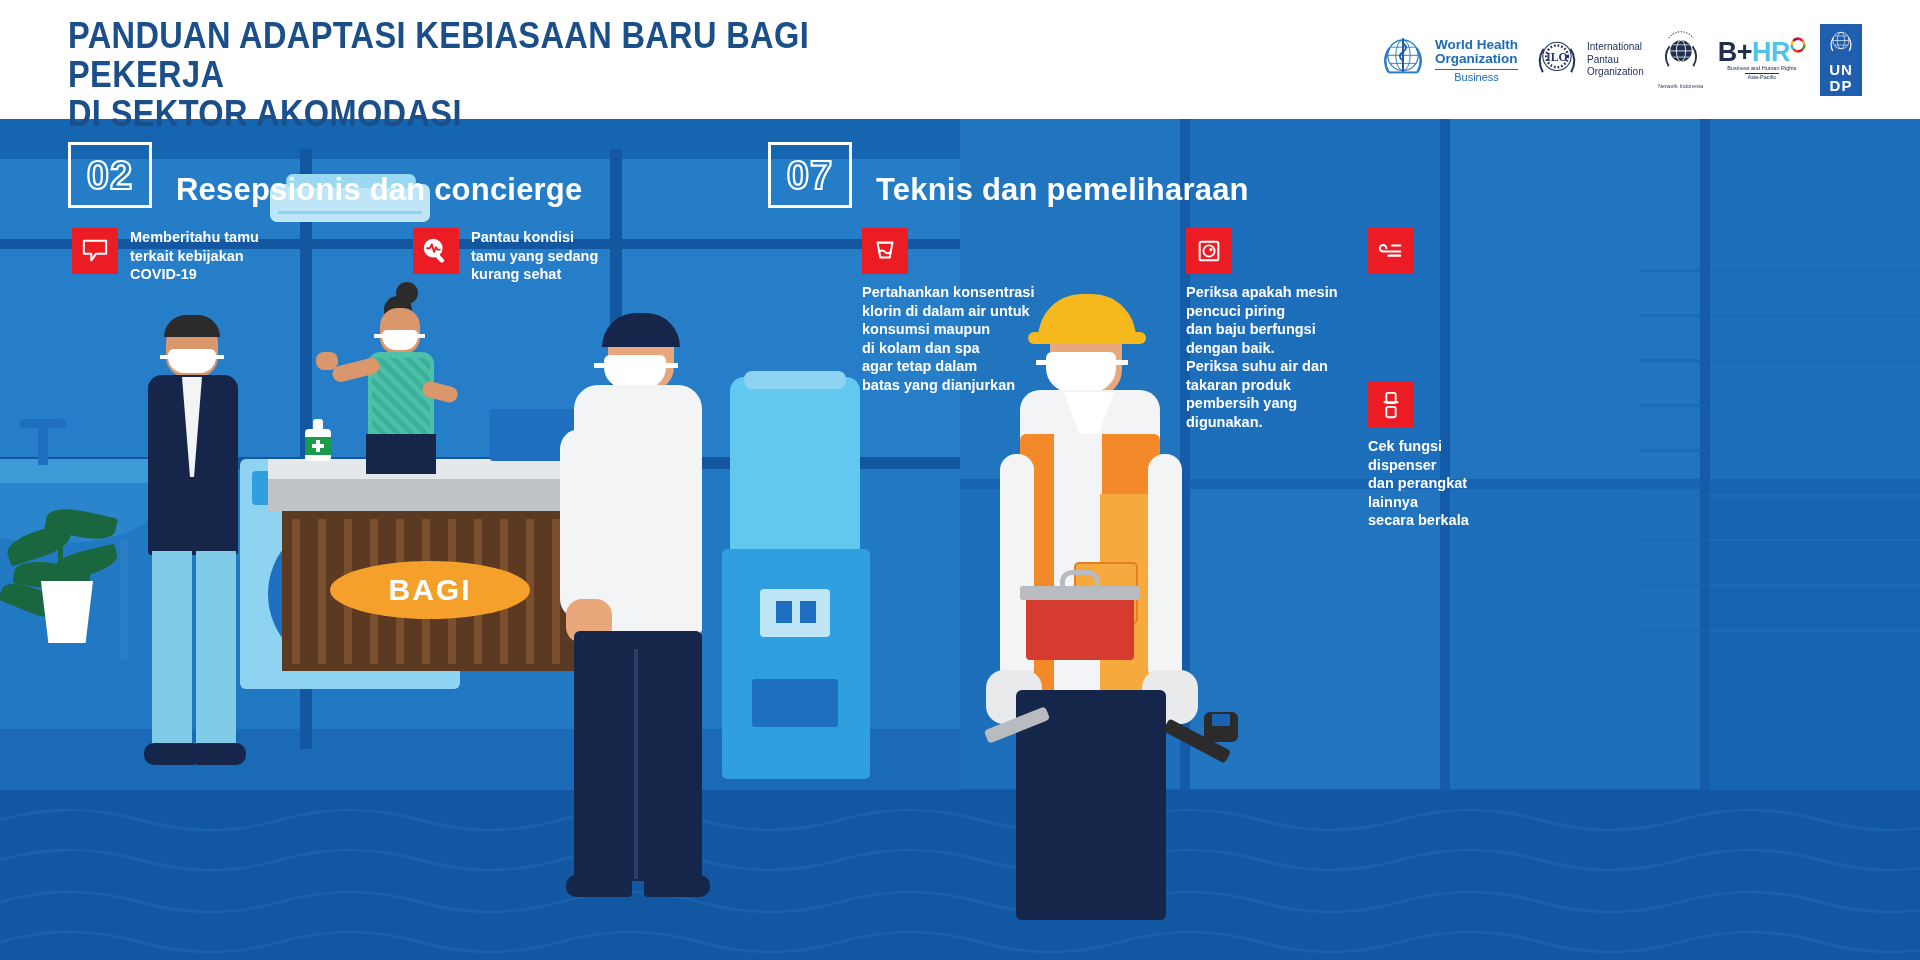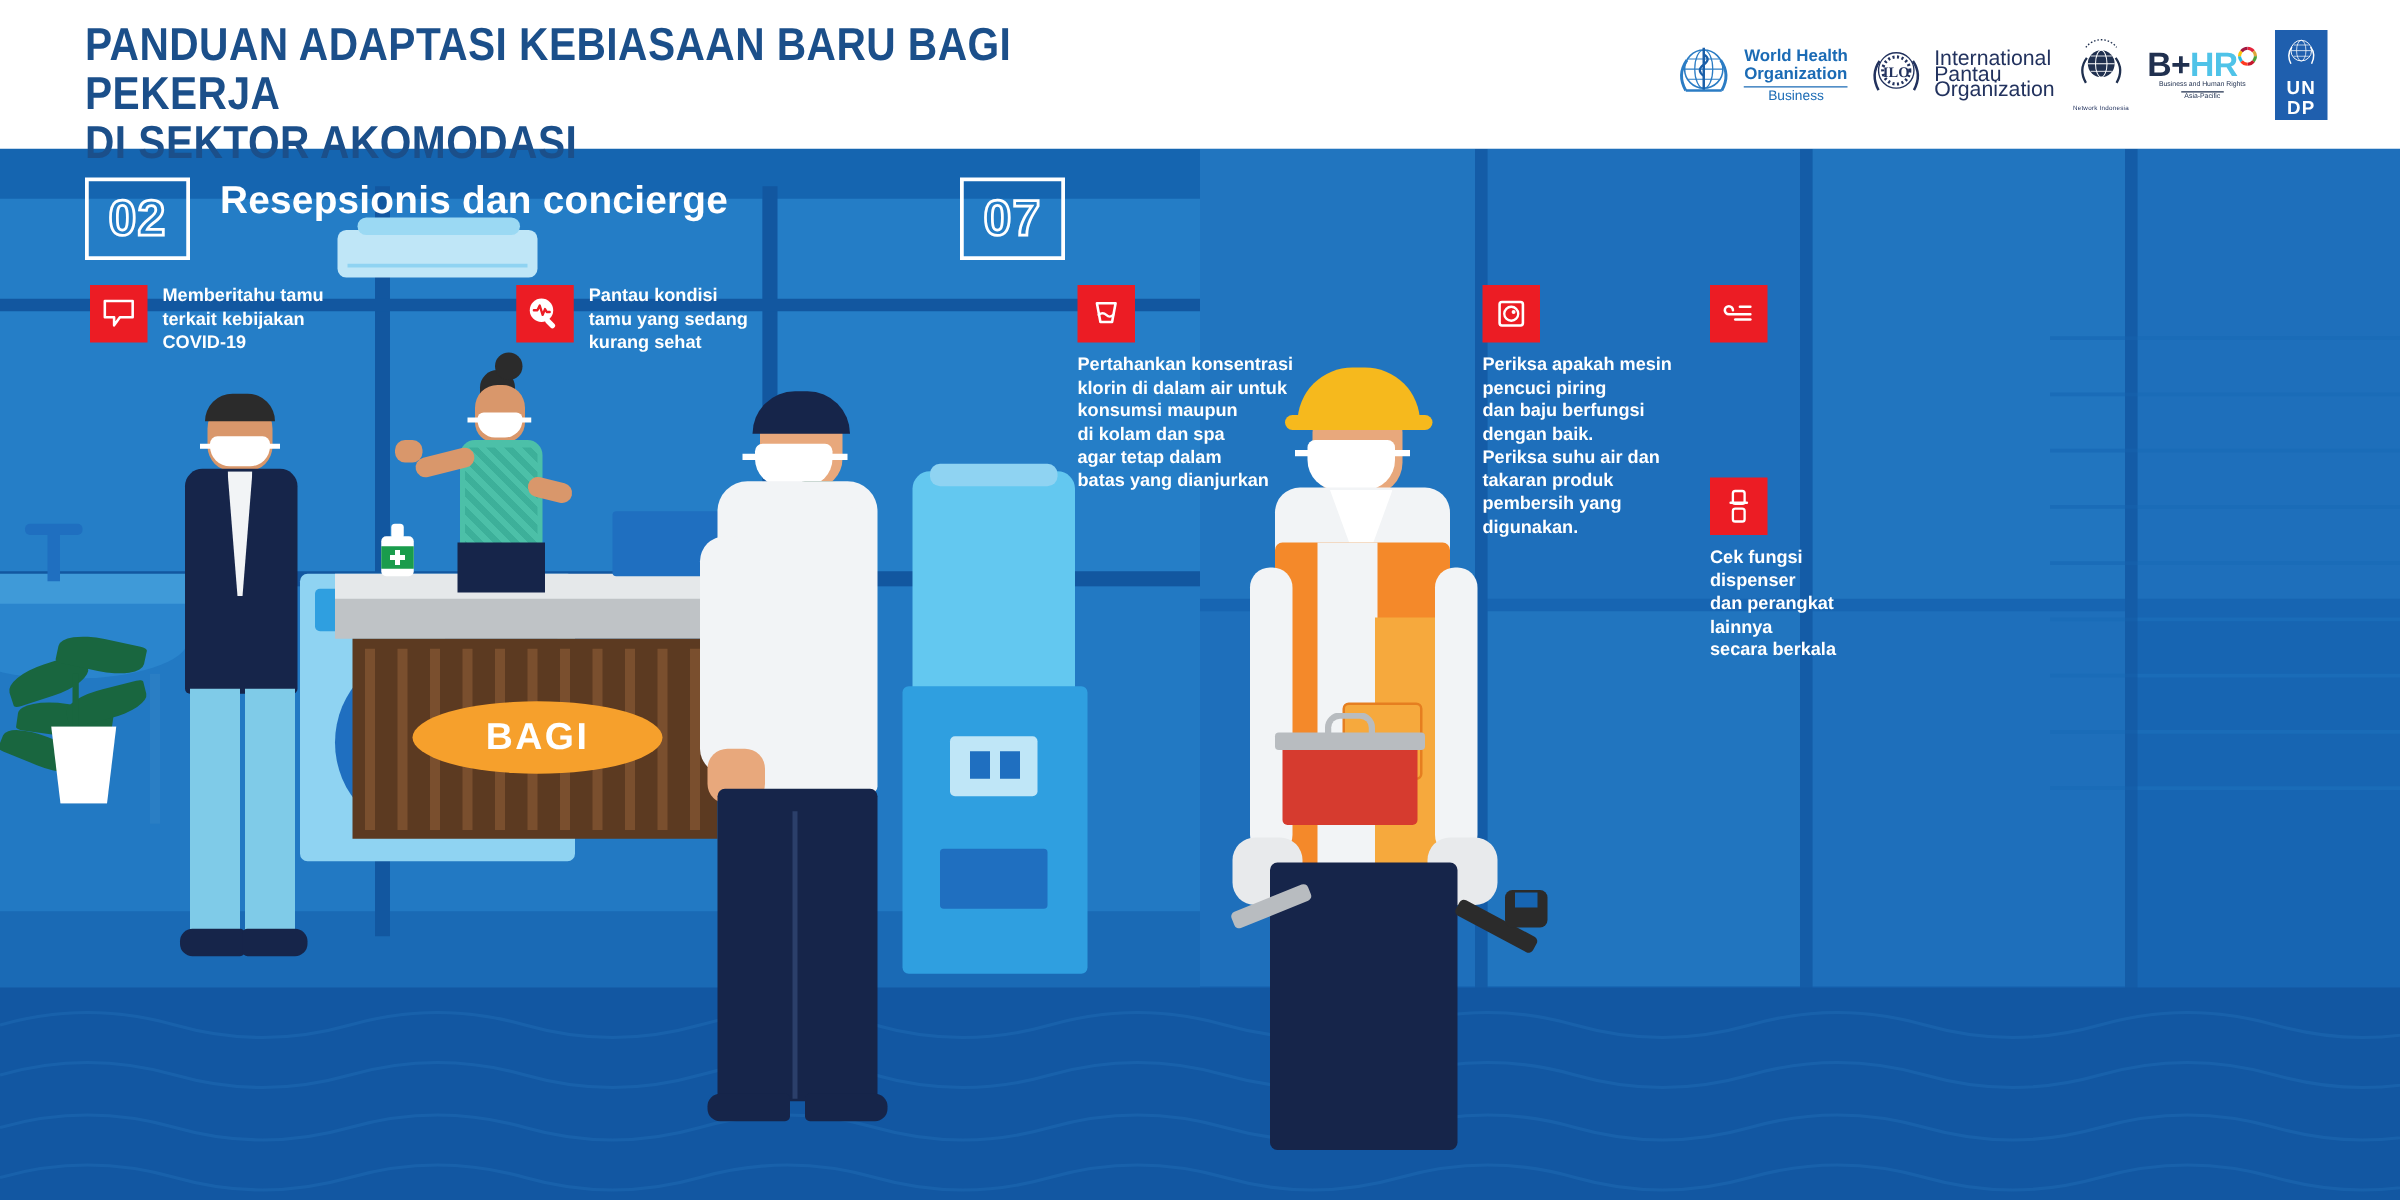--- a/index.html
+++ b/index.html
@@ -32,21 +32,21 @@
     position:absolute; right:58px; top:22px;
     height:76px;
     display:flex; align-items:center; gap:14px;
   }
   .logo { display:flex; align-items:center; gap:5px; }
   .logo-mark { flex:0 0 auto; }
 
   .who-txt { color:#1b6bb5; font-weight:bold; font-size:13.5px; line-height:14.5px; }
   .who-sub { color:#1b6bb5; font-size:11px; text-align:center;
              border-top:1.6px solid #1b6bb5; margin-top:2px; padding-top:1px; }
-  .ilo-txt { color:#22325e; font-size:17px; line-height:12.5px; }
+  .ilo-txt { color:#22325e; font-size:10px; line-height:12.5px; }
   .ungc-sub { color:#22325e; font-size:5px; text-align:center; margin-top:2px;
               letter-spacing:.2px; }
   .bhr-main { font-size:27px; font-weight:bold; letter-spacing:-0.5px; line-height:26px; }
   .bhr-b { color:#20304f; }
   .bhr-plus { color:#20304f; }
   .bhr-hr { color:#4fc3e8; }
   .bhr-sub { font-size:5.5px; color:#20304f; line-height:7px; text-align:center; }
   .bhr-rule { border-top:.8px solid #20304f; width:34px; margin:1px auto 0; }
   .undp-box { background:#1f5fae; width:42px; height:72px; position:relative;
               display:flex; flex-direction:column; align-items:center; }
@@ -82,21 +82,21 @@
     background:#1257a2;
   }
   .floor-pattern {
     position:absolute; left:0; bottom:0; width:1920px; height:170px;
     opacity:.45;
   }
 
   
   .sec {
     position:absolute;
-    display:flex; align-items:flex-start; gap:24px;
+    display:flex; align-items:flex-end; gap:24px;
   }
   .sec-num {
     width:84px; height:66px;
     border:3px solid #ffffff;
     display:flex; align-items:center; justify-content:center;
     font-size:40px; font-weight:bold;
     color:transparent;
     -webkit-text-stroke:2.2px #ffffff;
     letter-spacing:1px;
   }
@@ -481,20 +481,21 @@
       <rect x="18.5" y="19" width="10" height="4.6" rx="2.3" fill="#fff" transform="rotate(45 18.5 19)"></rect>
     </svg>
   </div>
   <div class="callout-text">Pantau kondisi
 tamu yang sedang
 kurang sehat</div>
 </div>
 
 <div class="sec" style="left:768px; top:142px;">
   <div class="sec-num">07</div>
+  <div class="sec-title">Teknis dan pemeliharaan</div>
 </div>
 
 <div class="callout" style="left:862px; top:228px; width:200px;">
   <div class="ico">
     <svg width="28" height="28" viewBox="0 0 30 30">
       <path d="M7 6 h16 l-3 16 h-10 Z" fill="none" stroke="#fff" stroke-width="2.2" stroke-linejoin="round"></path>
       <path d="M8.5 16 q3.5 -3 6.5 0 t6 0" fill="none" stroke="#fff" stroke-width="2" stroke-linecap="round"></path>
     </svg>
   </div>
   <div class="callout-text">Pertahankan konsentrasi

